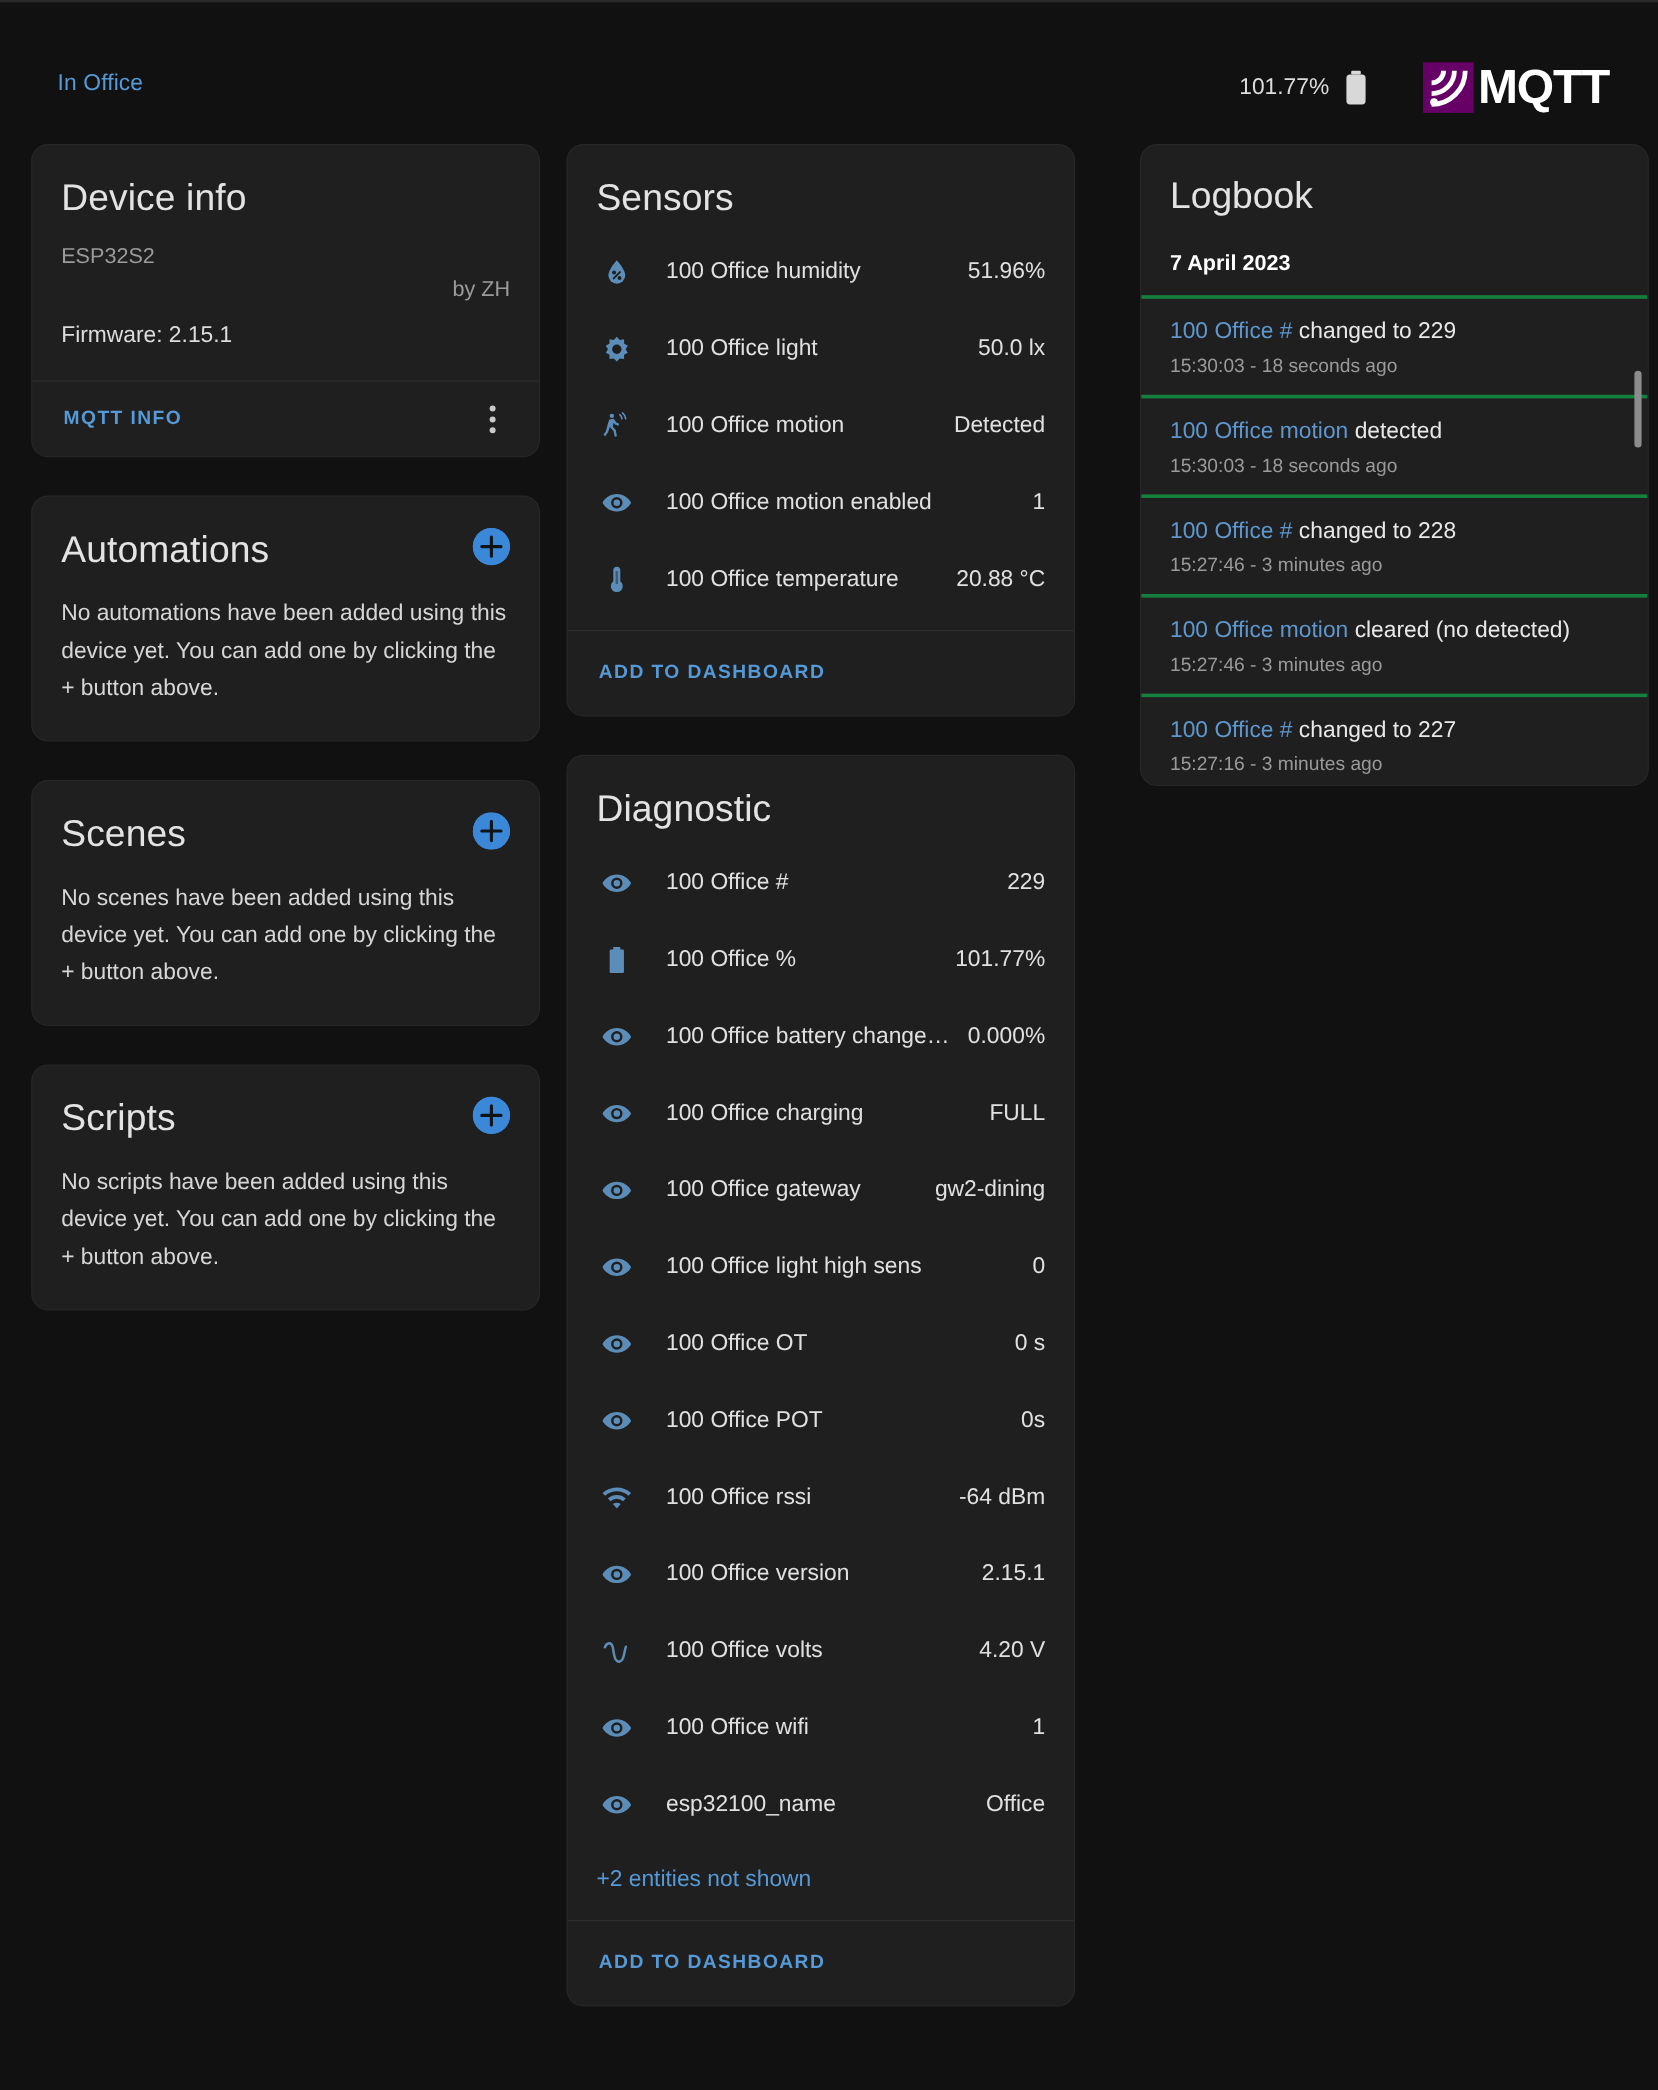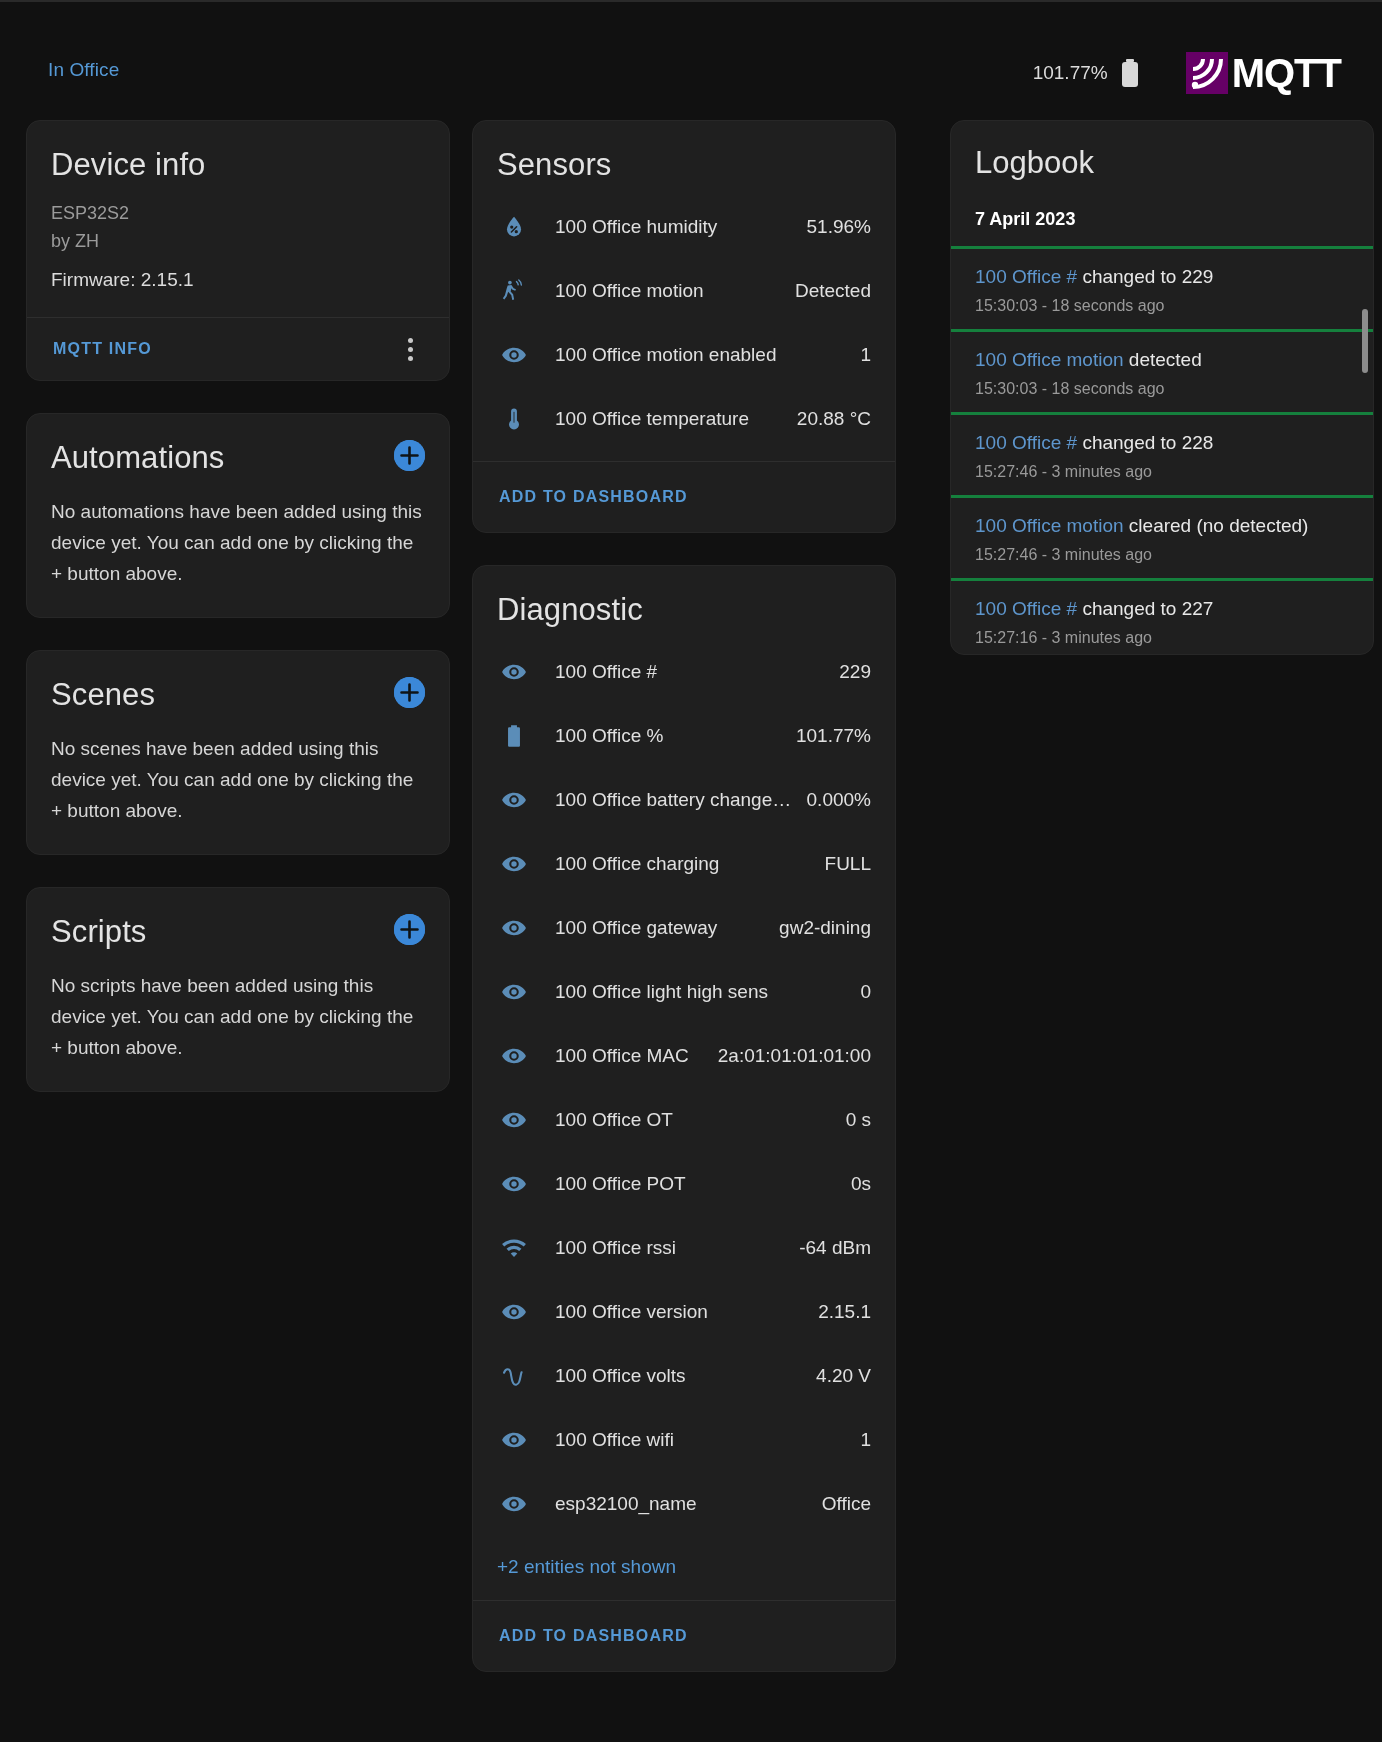--- a/index.html
+++ b/index.html
@@ -106,20 +106,21 @@
   .dev-body { padding: 10px 24px 26px 24px; }
   .dev-model {
     color: #9b9b9b;
     font-size: 18px;
     line-height: 28px;
   }
   .dev-by {
     color: #9b9b9b;
     font-size: 18px;
     line-height: 28px;
+    text-align: right;
   }
   .dev-fw {
     color: #dcdcdc;
     font-size: 19px;
     margin-top: 14px;
   }
   .card-actions {
     border-top: 1px solid #2e2e2e;
     display: flex;
     align-items: center;
@@ -370,20 +371,30 @@
                 <circle cx="9.9" cy="12.1" r="1.5" fill="#1f1f1f"></circle>
                 <circle cx="14.1" cy="16.3" r="1.5" fill="#1f1f1f"></circle>
               </svg>
             </span>
             <span class="ename">100 Office humidity</span>
             <span class="eval">51.96%</span>
           </div>
           <div class="erow">
             <span class="eicon">
               <svg width="26" height="26" viewBox="0 0 24 24">
+                <path d="M12 2.5l2.3 2.4 3.3-.5.0 3.3 2.9 1.6-1.7 2.7 1.7 2.7-2.9 1.6 0 3.3-3.3-.5L12 21.5l-2.3-2.4-3.3.5 0-3.3-2.9-1.6L5.2 12 3.5 9.3l2.9-1.6 0-3.3 3.3.5z" fill="#5b8db8"></path>
+                <circle cx="12" cy="12" r="3.6" fill="#1f1f1f"></circle>
+              </svg>
+            </span>
+            <span class="ename">100 Office light</span>
+            <span class="eval">50.0 lx</span>
+          </div>
+          <div class="erow">
+            <span class="eicon">
+              <svg width="26" height="26" viewBox="0 0 24 24">
                 <g fill="#5b8db8">
                   <circle cx="8.2" cy="4.2" r="1.7"></circle>
                   <path d="M6.2 7.0l3.4-.6 2.1 3.0 2.1.9-.6 1.5-2.6-1.0-1.0-1.3-.7 3.0 2.3 2.5.9 4.9-1.7.3-.9-4.3-2.9-3.1-1.3 4.0-2.2 3.0-1.4-1.0 1.9-2.8 1.6-6.0z"></path>
                 </g>
                 <g fill="none" stroke="#5b8db8" stroke-width="1.3" stroke-linecap="round">
                   <path d="M14.3 3.3a4.2 4.2 0 0 1 1.6 3.0"></path>
                   <path d="M16.4 1.9a6.4 6.4 0 0 1 2.4 4.5"></path>
                 </g>
               </svg>
             </span>
@@ -478,30 +489,20 @@
             <span class="ename">100 Office light high sens</span>
             <span class="eval">0</span>
           </div>
           <div class="erow">
             <span class="eicon">
               <svg width="26" height="26" viewBox="0 0 24 24">
                 <path d="M12 5.3C6.9 5.3 2.6 8.5 1 12c1.6 3.5 5.9 6.7 11 6.7S21.4 15.5 23 12c-1.6-3.5-5.9-6.7-11-6.7zm0 11.1A4.4 4.4 0 1 1 12 7.6a4.4 4.4 0 0 1 0 8.8z" fill="#5b8db8"></path>
                 <circle cx="12" cy="12" r="2.5" fill="#5b8db8"></circle>
               </svg>
             </span>
-            <span class="ename">100 Office MAC</span>
-            <span class="eval">2a:01:01:01:01:00</span>
-          </div>
-          <div class="erow">
-            <span class="eicon">
-              <svg width="26" height="26" viewBox="0 0 24 24">
-                <path d="M12 5.3C6.9 5.3 2.6 8.5 1 12c1.6 3.5 5.9 6.7 11 6.7S21.4 15.5 23 12c-1.6-3.5-5.9-6.7-11-6.7zm0 11.1A4.4 4.4 0 1 1 12 7.6a4.4 4.4 0 0 1 0 8.8z" fill="#5b8db8"></path>
-                <circle cx="12" cy="12" r="2.5" fill="#5b8db8"></circle>
-              </svg>
-            </span>
             <span class="ename">100 Office OT</span>
             <span class="eval">0 s</span>
           </div>
           <div class="erow">
             <span class="eicon">
               <svg width="26" height="26" viewBox="0 0 24 24">
                 <path d="M12 5.3C6.9 5.3 2.6 8.5 1 12c1.6 3.5 5.9 6.7 11 6.7S21.4 15.5 23 12c-1.6-3.5-5.9-6.7-11-6.7zm0 11.1A4.4 4.4 0 1 1 12 7.6a4.4 4.4 0 0 1 0 8.8z" fill="#5b8db8"></path>
                 <circle cx="12" cy="12" r="2.5" fill="#5b8db8"></circle>
               </svg>
             </span>

